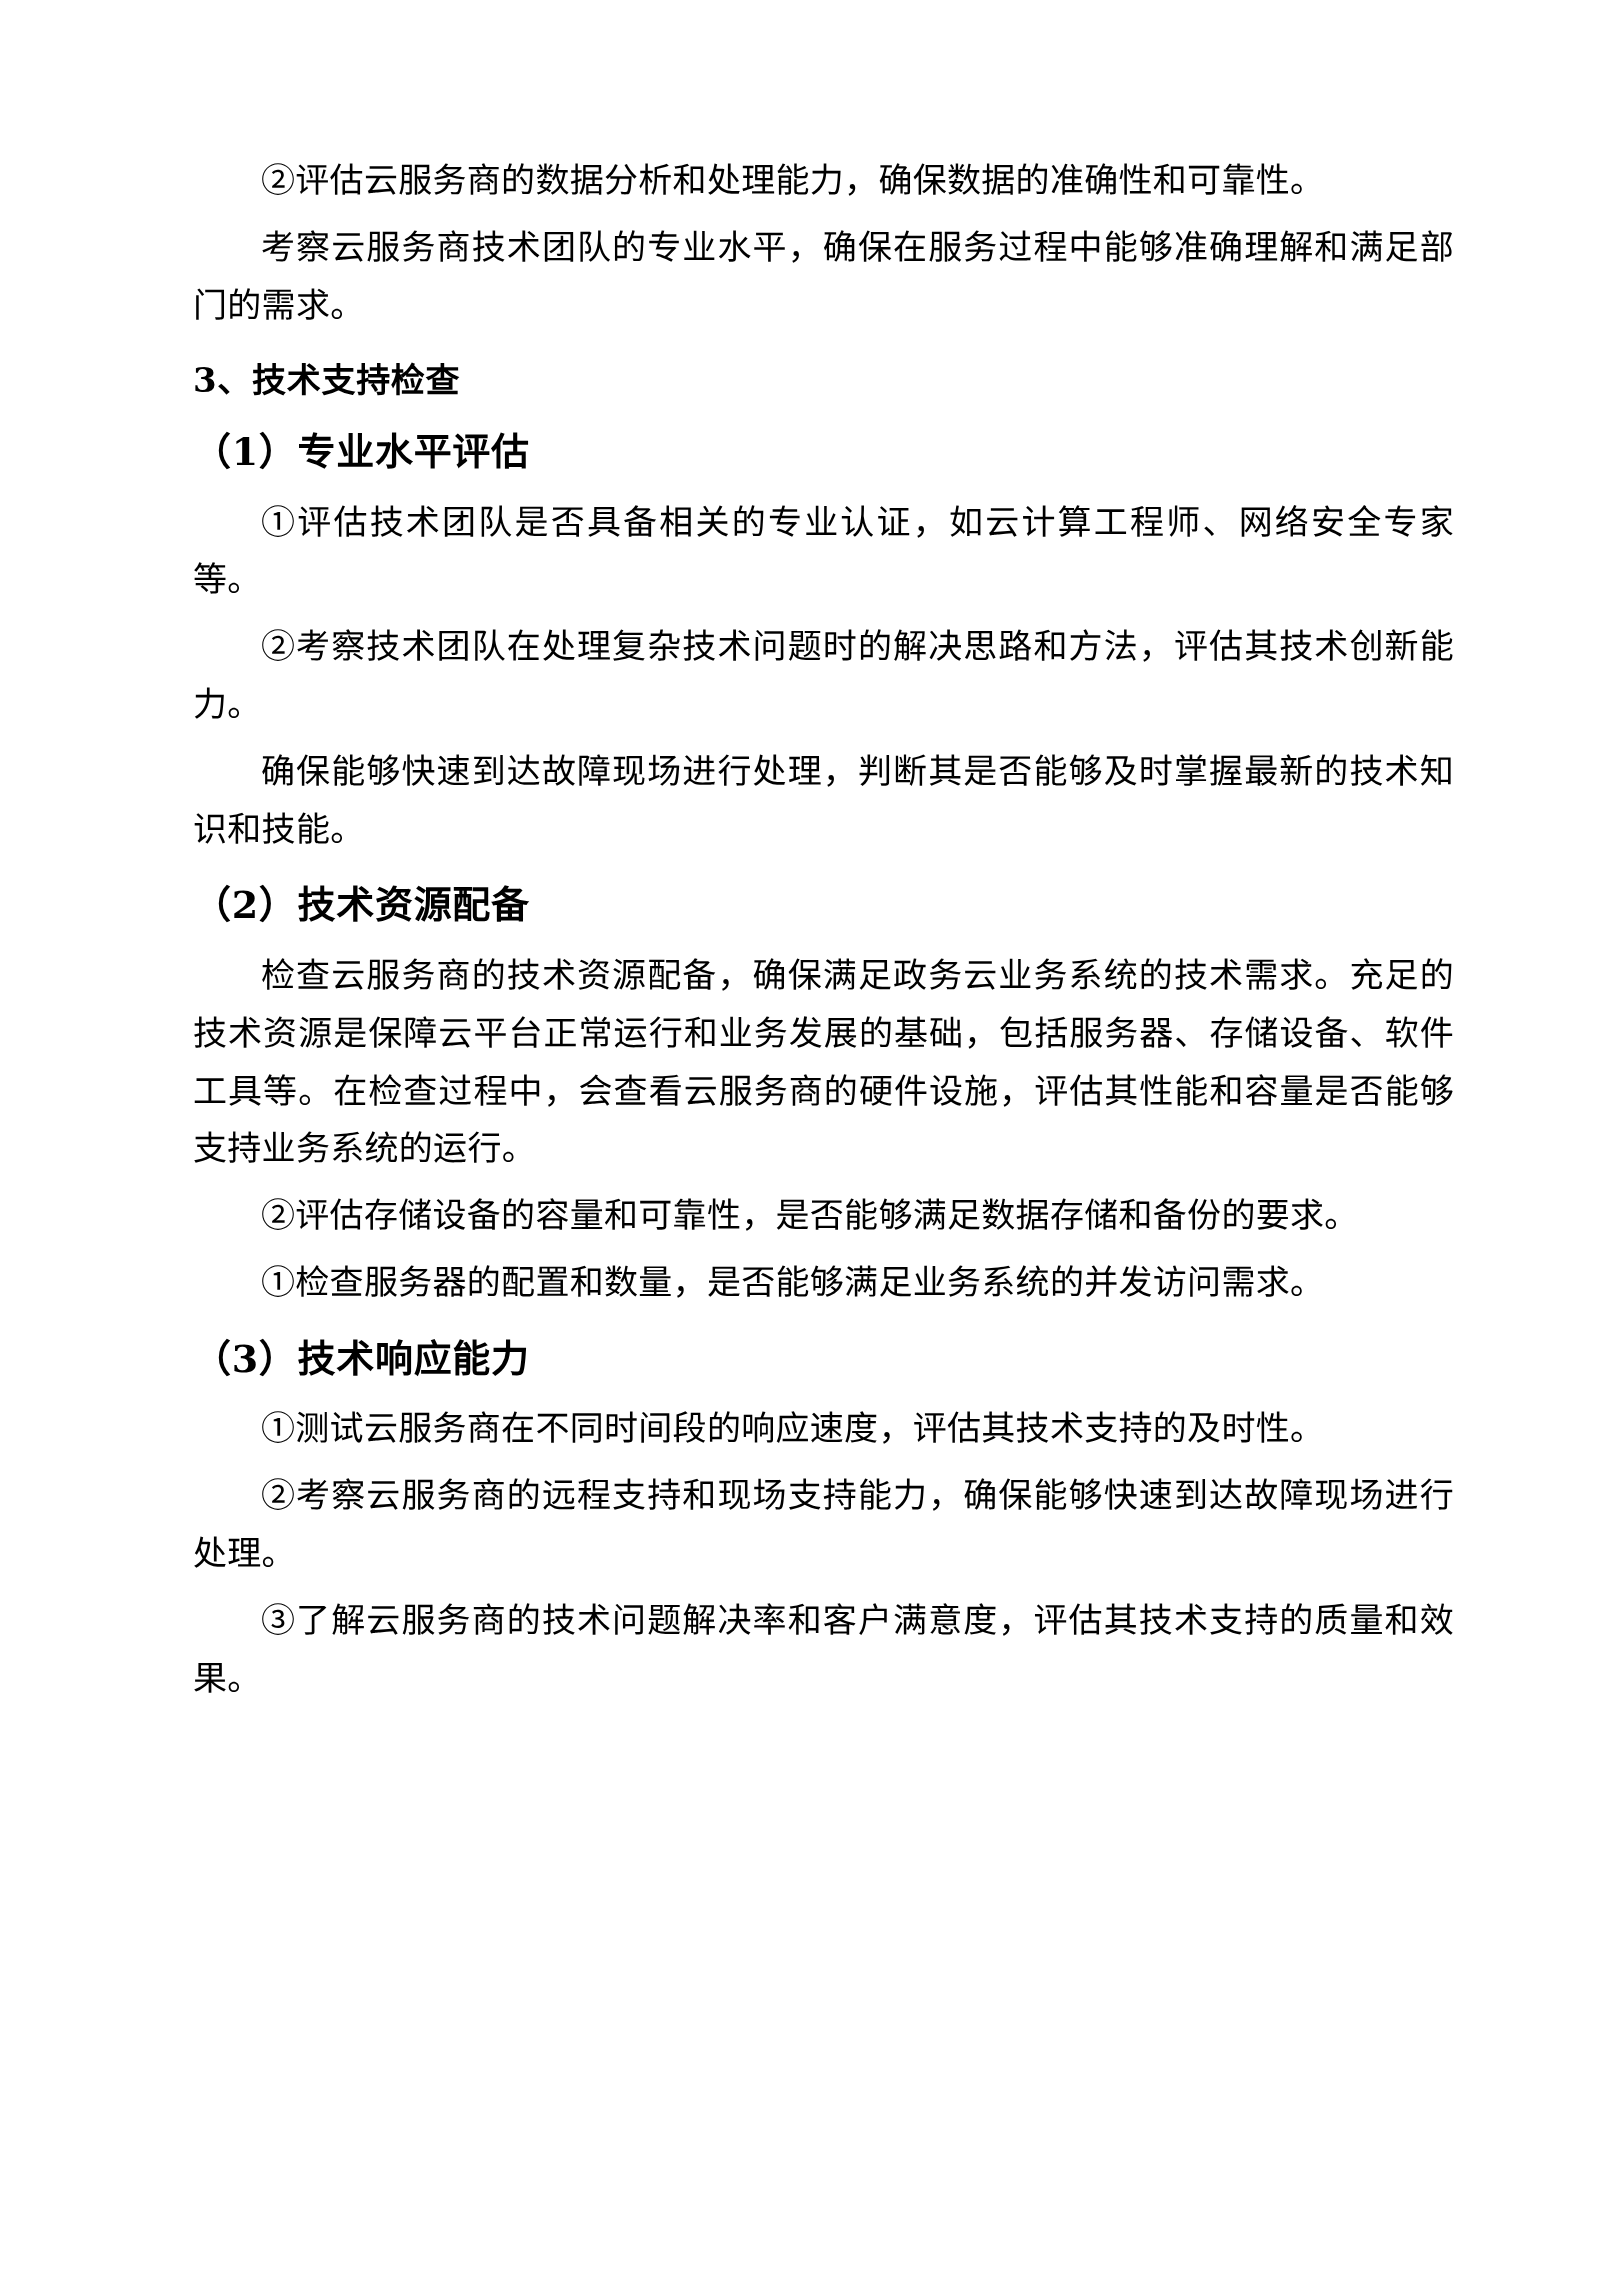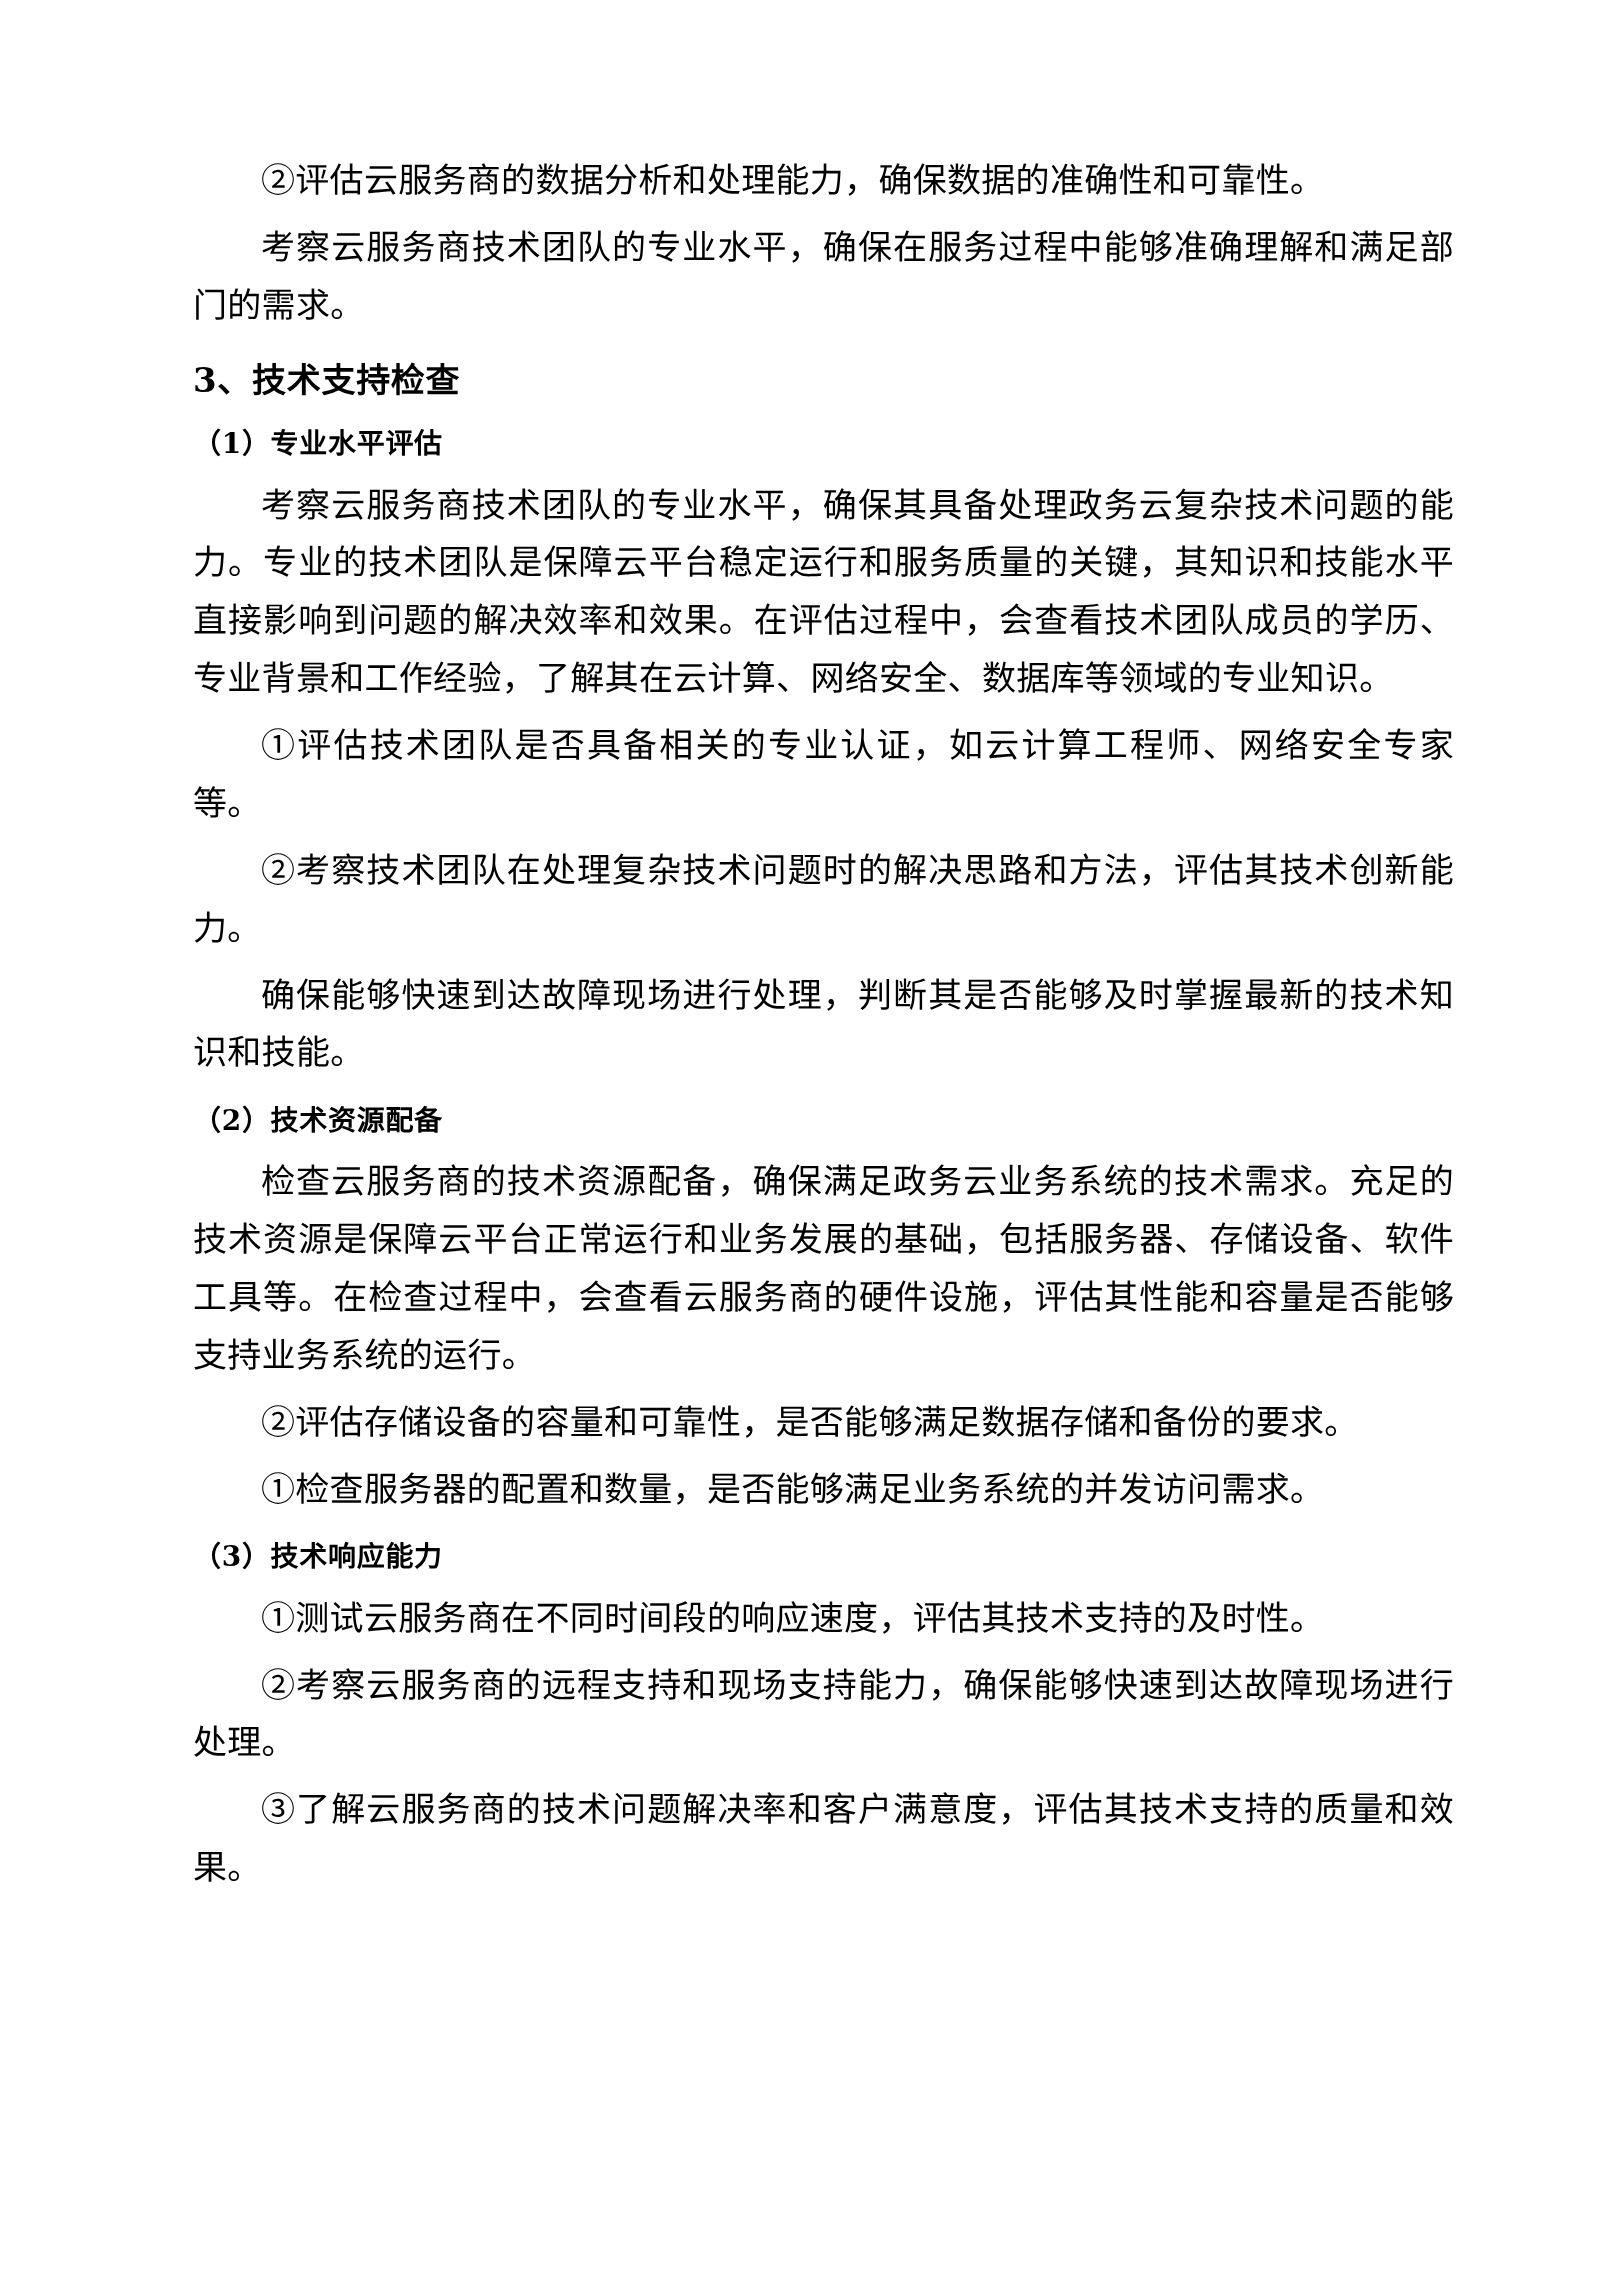--- a/index.html
+++ b/index.html
@@ -47,21 +47,21 @@
 
   .heading-num {          
     margin: 17px 0 10.5px 0;
     font-size: 34px;
     font-weight: bold;
     letter-spacing: 0.7px;
     text-indent: 0;
   }
   .heading-paren {        
     margin: 14.4px 0 9.2px 0;
-    font-size: 28px;
+    font-size: 38px;
     font-weight: bold;
     letter-spacing: 0.7px;
     text-indent: 0;
   }
 
   .heading-num + .heading-paren { margin-top: 9.2px; }
 
   
   .line-item + .line-item { margin-top: 6.5px; }
 </style>
@@ -70,21 +70,20 @@
 
 <div id="page">
   <div class="doc-body">
 
     <p class="line-item">②评估云服务商的数据分析和处理能力，确保数据的准确性和可靠性。</p>
     <p class="line-item">考察云服务商技术团队的专业水平，确保在服务过程中能够准确理解和满足部门的需求。</p>
 
     <h2 class="heading-num">3、技术支持检查</h2>
 
     <h3 class="heading-paren">（1）专业水平评估</h3>
-    <p class="para">考察云服务商技术团队的专业水平，确保其具备处理政务云复杂技术问题的能力。专业的技术团队是保障云平台稳定运行和服务质量的关键，其知识和技能水平直接影响到问题的解决效率和效果。在评估过程中，会查看技术团队成员的学历、专业背景和工作经验，了解其在云计算、网络安全、数据库等领域的专业知识。</p>
     <p class="line-item">①评估技术团队是否具备相关的专业认证，如云计算工程师、网络安全专家等。</p>
     <p class="line-item">②考察技术团队在处理复杂技术问题时的解决思路和方法，评估其技术创新能力。</p>
     <p class="line-item">确保能够快速到达故障现场进行处理，判断其是否能够及时掌握最新的技术知识和技能。</p>
 
     <h3 class="heading-paren">（2）技术资源配备</h3>
     <p class="para">检查云服务商的技术资源配备，确保满足政务云业务系统的技术需求。充足的技术资源是保障云平台正常运行和业务发展的基础，包括服务器、存储设备、软件工具等。在检查过程中，会查看云服务商的硬件设施，评估其性能和容量是否能够支持业务系统的运行。</p>
     <p class="line-item">②评估存储设备的容量和可靠性，是否能够满足数据存储和备份的要求。</p>
     <p class="line-item">①检查服务器的配置和数量，是否能够满足业务系统的并发访问需求。</p>
 
     <h3 class="heading-paren">（3）技术响应能力</h3>

